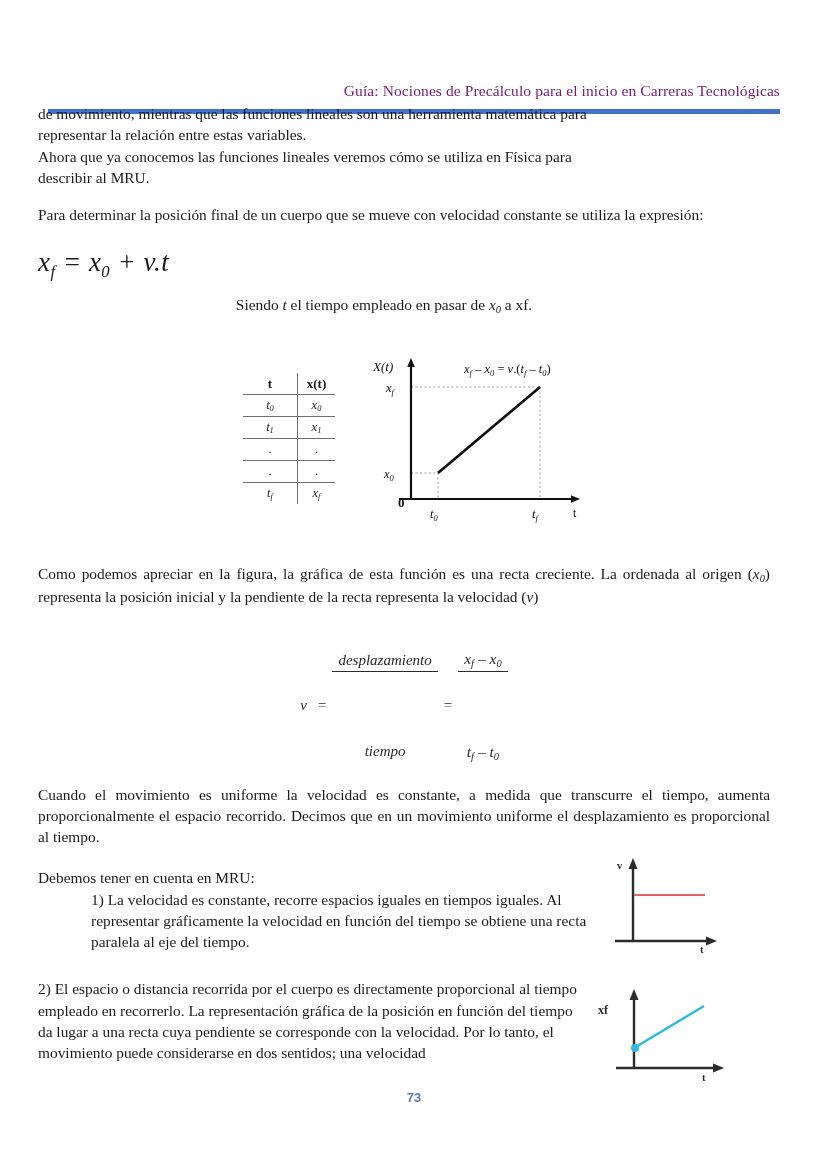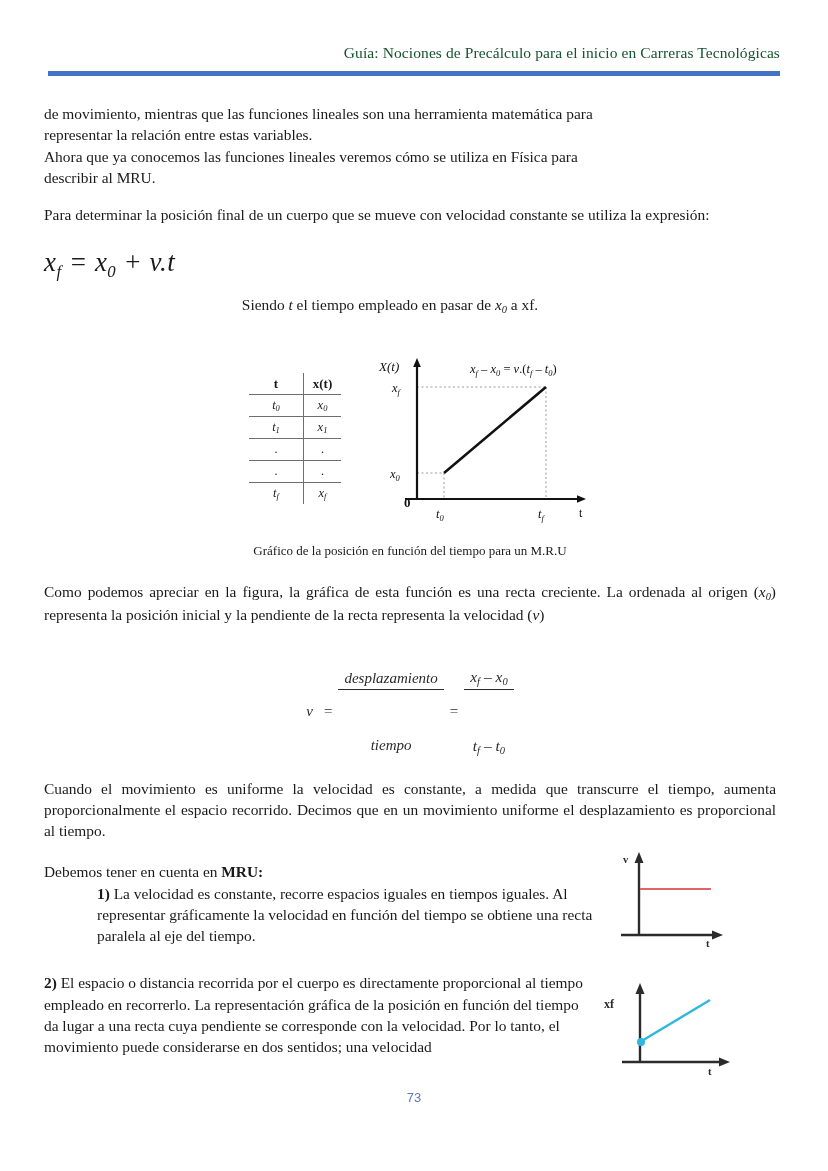--- a/index.html
+++ b/index.html
@@ -25,51 +25,52 @@
   
   .header {
     position: absolute;
     left: 48px;
     top: 44px;
     width: 732px;
   }
   .header-title {
     text-align: right;
     font-size: 15.5px;
-    color: #14532d;
+    color: #701a75;
     letter-spacing: 0.1px;
     line-height: 1.2;
+    margin-top: 38px;
   }
   .header-rule {
     margin-top: 8px;
     height: 5px;
     background: #4472c4;
     width: 732px;
   }
 
   
   .content {
     position: absolute;
-    left: 44px;
+    left: 38px;
     top: 103px;
     width: 732px;
   }
   p.body {
     margin: 0;
     font-size: 15.4px;
     line-height: 1.38;
     text-align: justify;
     text-justify: inter-word;
   }
   p.body.nojust { text-align: left; }
   .gap-m { height: 16px; }
   .gap-l { height: 22px; }
 
   i, em { font-style: italic; }
-  b, strong { font-weight: bold; }
+  b, strong { font-weight: normal; }
   sub {
     font-size: 0.68em;
     vertical-align: -0.28em;
     font-style: italic;
   }
 
   
   .eq-main {
     text-align: left;
     font-family: "Liberation Serif", serif;
@@ -157,20 +158,21 @@
     gap: 45px;
   }
   .frac .num {
     padding: 0 6px 2px 6px;
     border-bottom: 1.2px solid #2a2a2a;
     font-size: 15px;
   }
   .frac .den {
     padding: 2px 6px 0 6px;
     font-size: 15px;
+    margin-top: 24px;
   }
   .frac .num.small, .frac .den.small { font-size: 15.5px; }
 
   
   .block2 {
     position: relative;
     margin-top: 20px;
   }
   .block2 .txt {
     width: 552px;
@@ -185,20 +187,21 @@
   
   .page-number {
     position: absolute;
     left: 0;
     right: 0;
     top: 1090px;
     text-align: center;
     font-size: 13px;
     color: #5b7bb5;
     font-family: "Liberation Sans", sans-serif;
+    font-weight: bold;
   }
 
   svg { display: block; }
   svg text { font-family: "Liberation Serif", serif; }
 </style>
 </head>
 <body>
 
 <div class="page">
 
@@ -276,21 +279,20 @@
           <text x="18" y="41" font-size="12.5" font-style="italic" fill="#111">x<tspan font-size="8.5" dy="3">f</tspan></text>
           <text x="16" y="127" font-size="12.5" font-style="italic" fill="#111">x<tspan font-size="8.5" dy="3">0</tspan></text>
           <text x="62" y="167" font-size="12.5" font-style="italic" fill="#111">t<tspan font-size="8.5" dy="3">0</tspan></text>
           <text x="164" y="167" font-size="12.5" font-style="italic" fill="#111">t<tspan font-size="8.5" dy="3">f</tspan></text>
 
           <text x="96" y="22" font-size="12.5" font-style="italic" fill="#111">x<tspan font-size="8.5" dy="3">f</tspan><tspan dy="-3" font-style="normal"> – </tspan>x<tspan font-size="8.5" dy="3">0</tspan><tspan dy="-3" font-style="normal"> = </tspan>v<tspan font-style="normal">.(</tspan>t<tspan font-size="8.5" dy="3">f</tspan><tspan dy="-3" font-style="normal"> – </tspan>t<tspan font-size="8.5" dy="3">0</tspan><tspan dy="-3" font-style="normal">)</tspan></text>
         </svg>
       </div>
     </div>
 
-    <div class="fig-caption">Gráfico de la posición en función del tiempo para un M.R.U</div>
 
     <div class="gap-l"></div>
 
     <p class="body"><span>Como podemos apreciar en la figura, la gráfica de esta función es una recta creciente. La ordenada al origen (</span><i>x</i><sub>0</sub><span>) representa la posición inicial y la pendiente de la recta representa la velocidad (</span><i>v</i><span>)</span></p>
 
     <div class="gap-m"></div>
 
 
     <div class="eq-frac">
       <span class="var">v</span>

